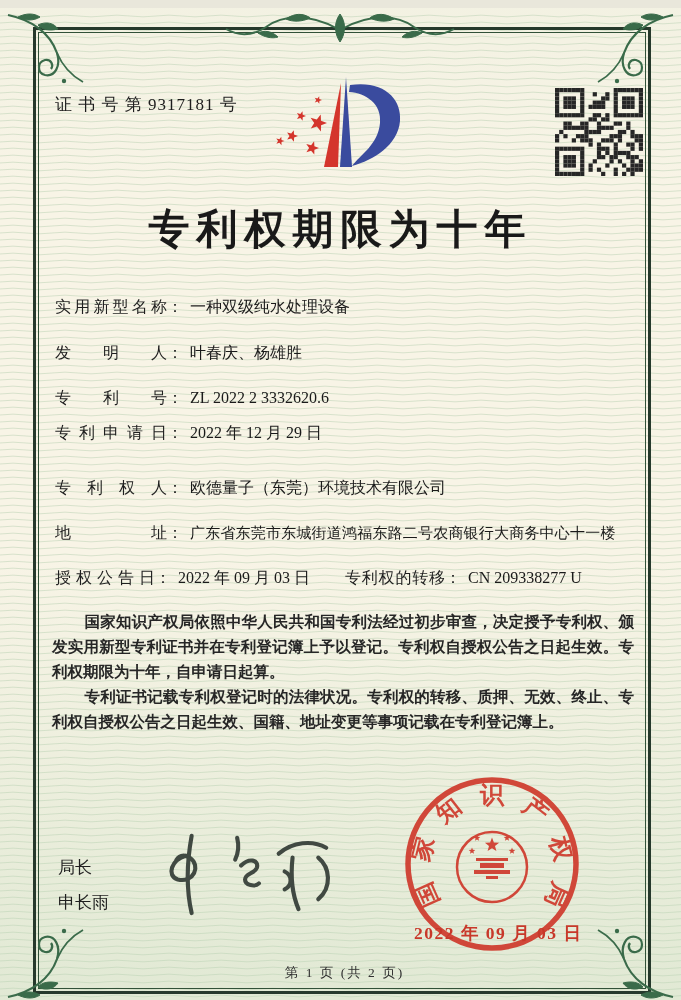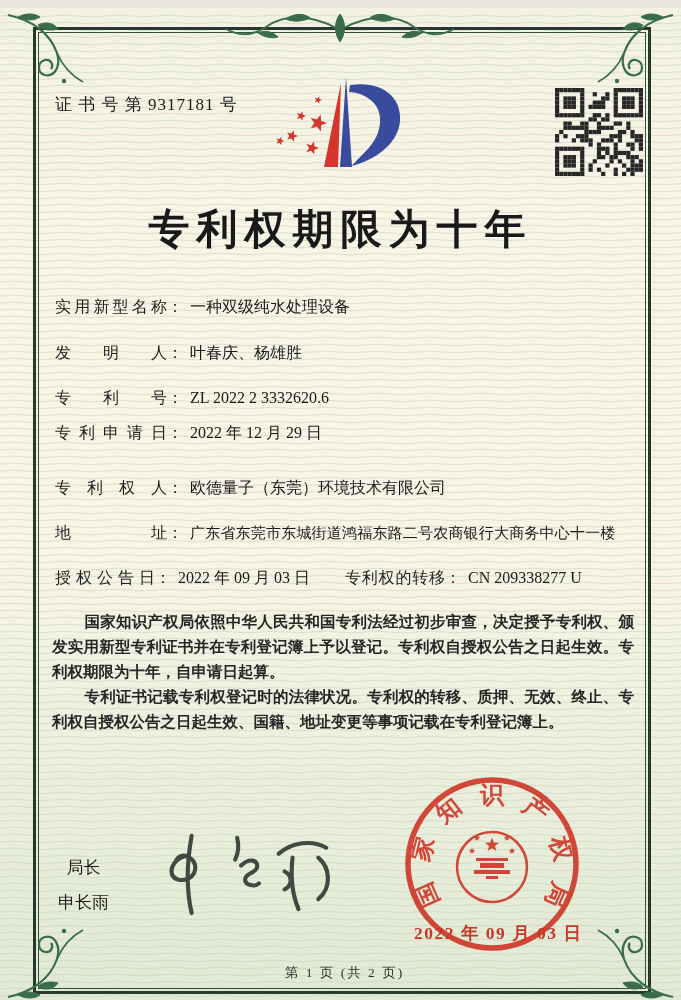--- a/index.html
+++ b/index.html
@@ -27,21 +27,21 @@
   .flabel{display:inline-block;width:112px;text-align:justify;text-align-last:justify;vertical-align:bottom;}
   .fvalue{margin-left:7px;font-weight:500;color:#1a1a1a;}
   .row0{top:289px}.row1{top:335px}.row2{top:380px}.row3{top:415px}.row4{top:470px}.row5{top:515px}
   .row5 .fvalue{font-size:15px;letter-spacing:.2px;}
   .pub-row{top:560px;}
   .pub-second{position:absolute;left:290px;top:0;white-space:nowrap;}
   .pub-row .flabel{width:100px;}
   .paras{position:absolute;left:52px;top:601px;width:582px;font-size:15.5px;line-height:1.62;
          text-align:justify;color:#262626;font-weight:bold;}
   .paras p{margin:0;text-indent:2.1em;}
-  .signer{position:absolute;left:58px;top:843px;font-size:17px;line-height:2.05;color:#1f1f1f;text-align:center;}
+  .signer{position:absolute;left:58px;top:843px;font-size:17px;line-height:2.05;color:#1f1f1f;}
   .signature{position:absolute;left:142px;top:816px;width:218px;height:94px;}
   .seal{position:absolute;left:398px;top:762px;width:188px;height:188px;opacity:.92;}
   .seal-date{position:absolute;left:414px;top:913px;font-size:17.5px;font-weight:700;
              letter-spacing:1.5px;color:#c8382a;z-index:4;white-space:nowrap;}
   .footer{position:absolute;left:4px;top:956px;width:100%;text-align:center;font-size:13.5px;color:#303030;letter-spacing:2px;}
 </style>
 </head>
 <body>
 
 <div id="page">

